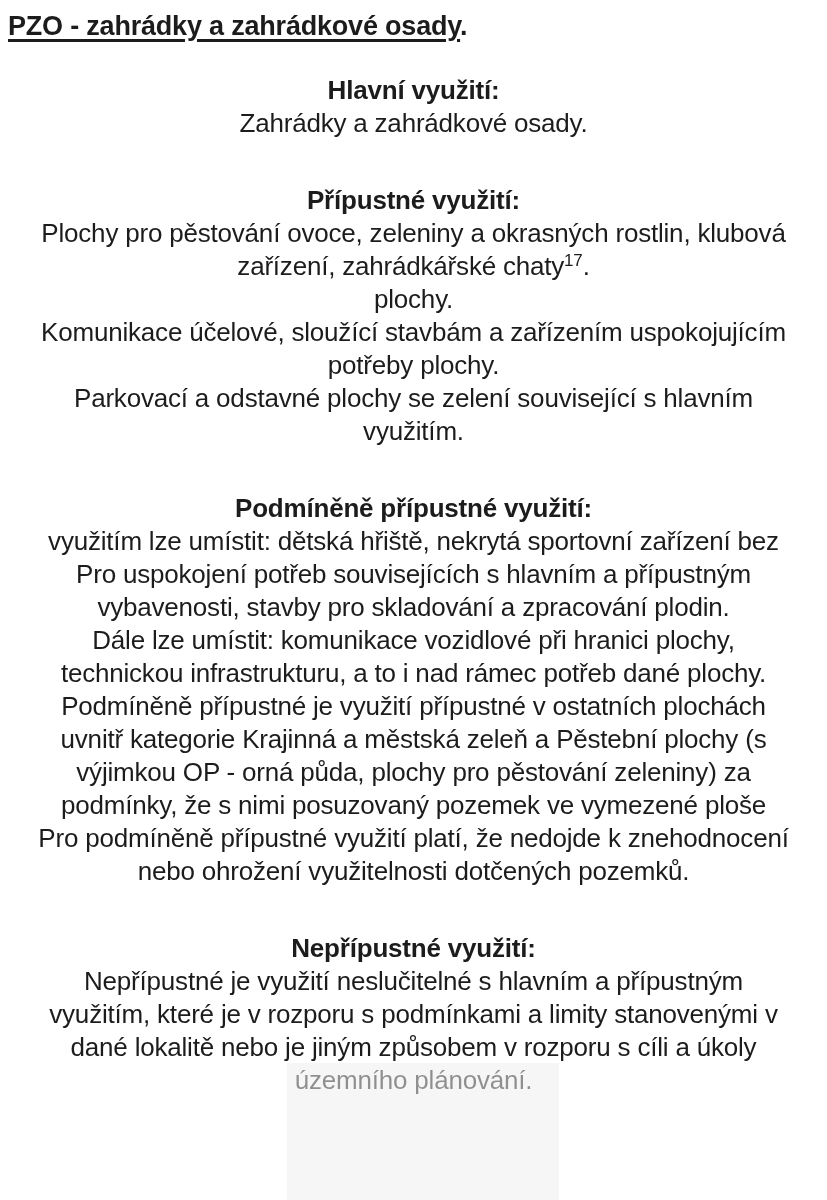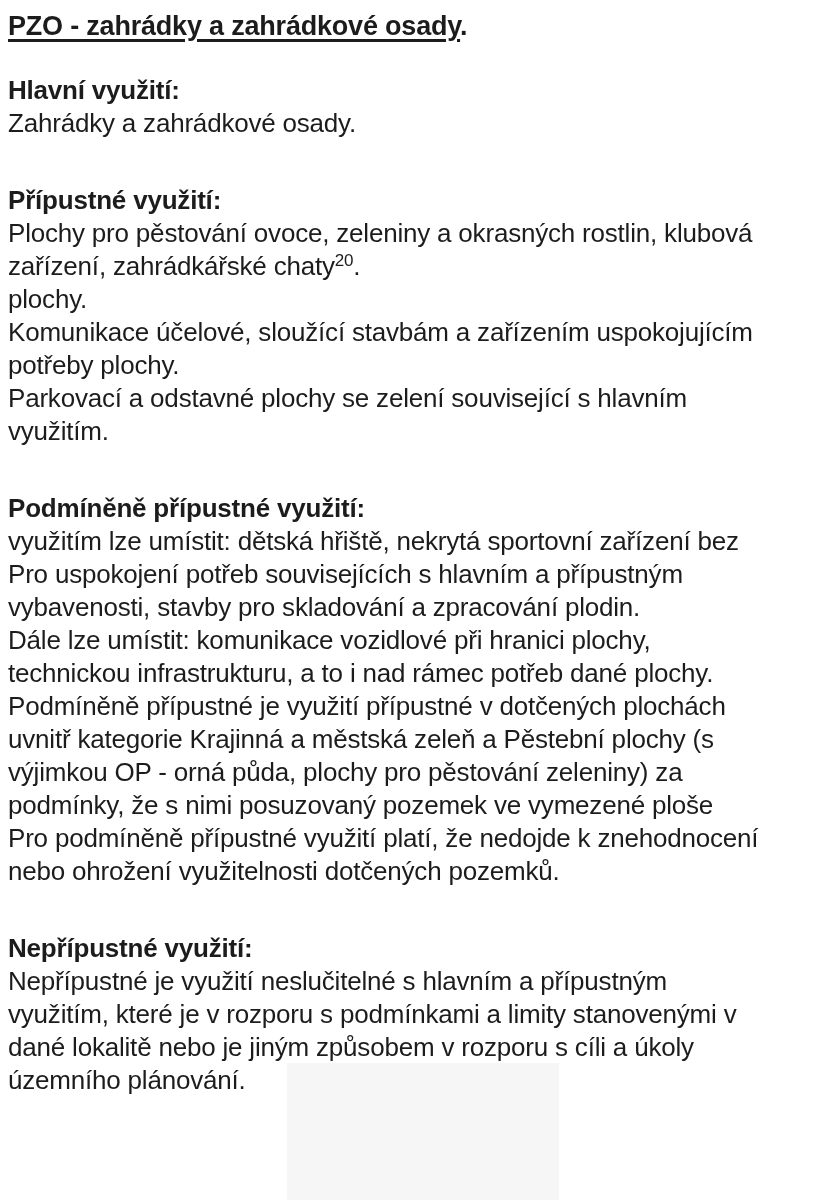--- a/index.html
+++ b/index.html
@@ -30,21 +30,21 @@
     font-weight: 700;
     line-height: 36px;
     letter-spacing: -0.2px;
     white-space: nowrap;
   }
   .title .u {
     text-decoration: underline;
     text-decoration-thickness: 2.5px;
     text-underline-offset: 4px;
   }
-  .section { margin-top: 44px; }
+  .section { margin-top: 44px; text-align: center; }
   .section:first-child { margin-top: 0; }
   .heading {
     margin: 0;
     font-size: 26px;
     font-weight: 700;
     line-height: 33px;
     letter-spacing: -0.2px;
     white-space: nowrap;
   }
   .line {
@@ -102,35 +102,35 @@
   <div class="doc" style="color: rgb(28, 28, 28);">
     <h1 class="title"><span class="u">PZO - zahrádky a zahrádkové osady</span><span>.</span></h1>
     <div id="sections">
         <section class="section">
           <h2 class="heading">Hlavní využití:</h2>
           <div class="line">Zahrádky a zahrádkové osady.</div>
         </section>
         <section class="section">
           <h2 class="heading">Přípustné využití:</h2>
           <div class="line">Plochy pro pěstování ovoce, zeleniny a okrasných rostlin, klubová</div>
-          <div class="line"><span>zařízení, zahrádkářské chaty</span><sup>20</sup><span>.</span></div>
+          <div class="line"><span>zařízení, zahrádkářské chaty</span><sup>17</sup><span>.</span></div>
           <div class="line">plochy.</div>
           <div class="line">Komunikace účelové, sloužící stavbám a zařízením uspokojujícím</div>
           <div class="line">potřeby plochy.</div>
           <div class="line">Parkovací a odstavné plochy se zelení související s hlavním</div>
           <div class="line">využitím.</div>
         </section>
         <section class="section">
           <h2 class="heading">Podmíněně přípustné využití:</h2>
           <div class="line">využitím lze umístit: dětská hřiště, nekrytá sportovní zařízení bez</div>
           <div class="line">Pro uspokojení potřeb souvisejících s hlavním a přípustným</div>
           <div class="line">vybavenosti, stavby pro skladování a zpracování plodin.</div>
           <div class="line">Dále lze umístit: komunikace vozidlové při hranici plochy,</div>
           <div class="line">technickou infrastrukturu, a to i nad rámec potřeb dané plochy.</div>
-          <div class="line">Podmíněně přípustné je využití přípustné v dotčených plochách</div>
+          <div class="line">Podmíněně přípustné je využití přípustné v ostatních plochách</div>
           <div class="line">uvnitř kategorie Krajinná a městská zeleň a Pěstební plochy (s</div>
           <div class="line">výjimkou OP - orná půda, plochy pro pěstování zeleniny) za</div>
           <div class="line">podmínky, že s nimi posuzovaný pozemek ve vymezené ploše</div>
           <div class="line">Pro podmíněně přípustné využití platí, že nedojde k znehodnocení</div>
           <div class="line">nebo ohrožení využitelnosti dotčených pozemků.</div>
         </section>
         <section class="section">
           <h2 class="heading">Nepřípustné využití:</h2>
           <div class="line">Nepřípustné je využití neslučitelné s hlavním a přípustným</div>
           <div class="line">využitím, které je v rozporu s podmínkami a limity stanovenými v</div>

